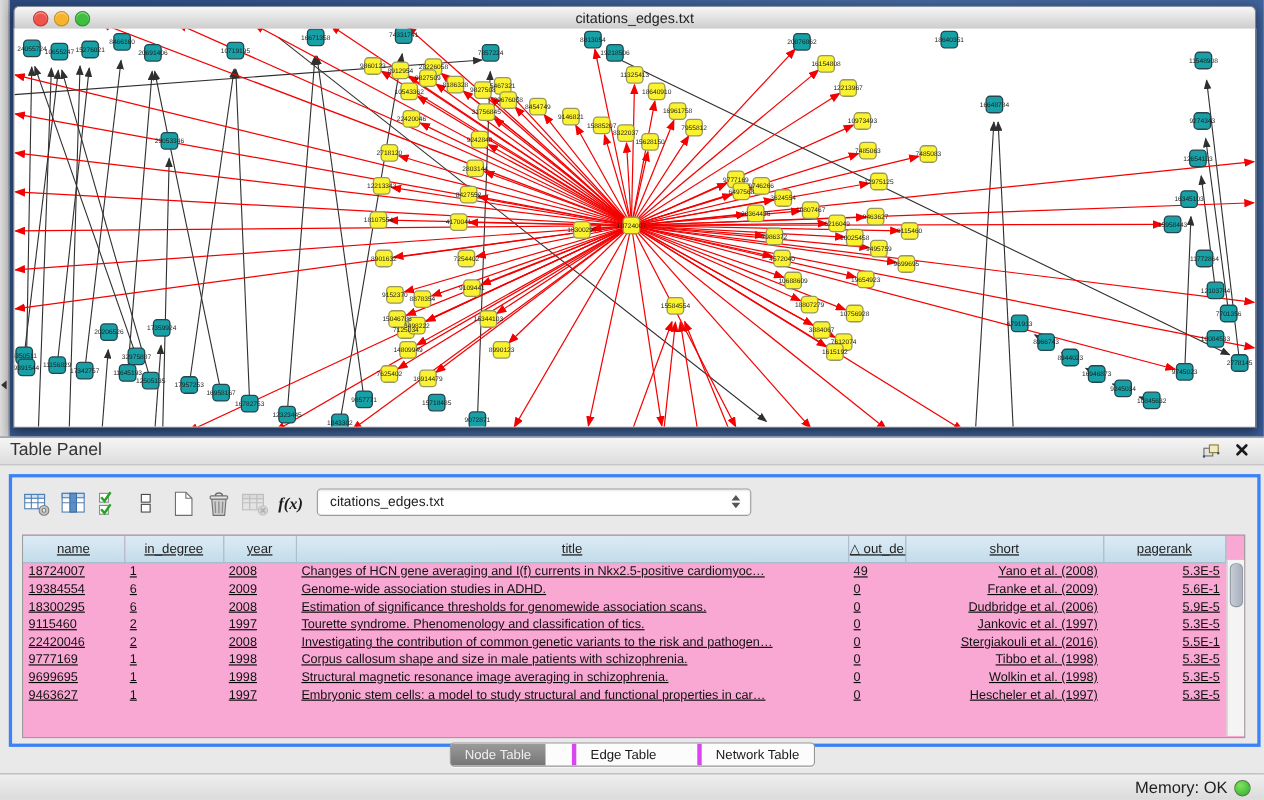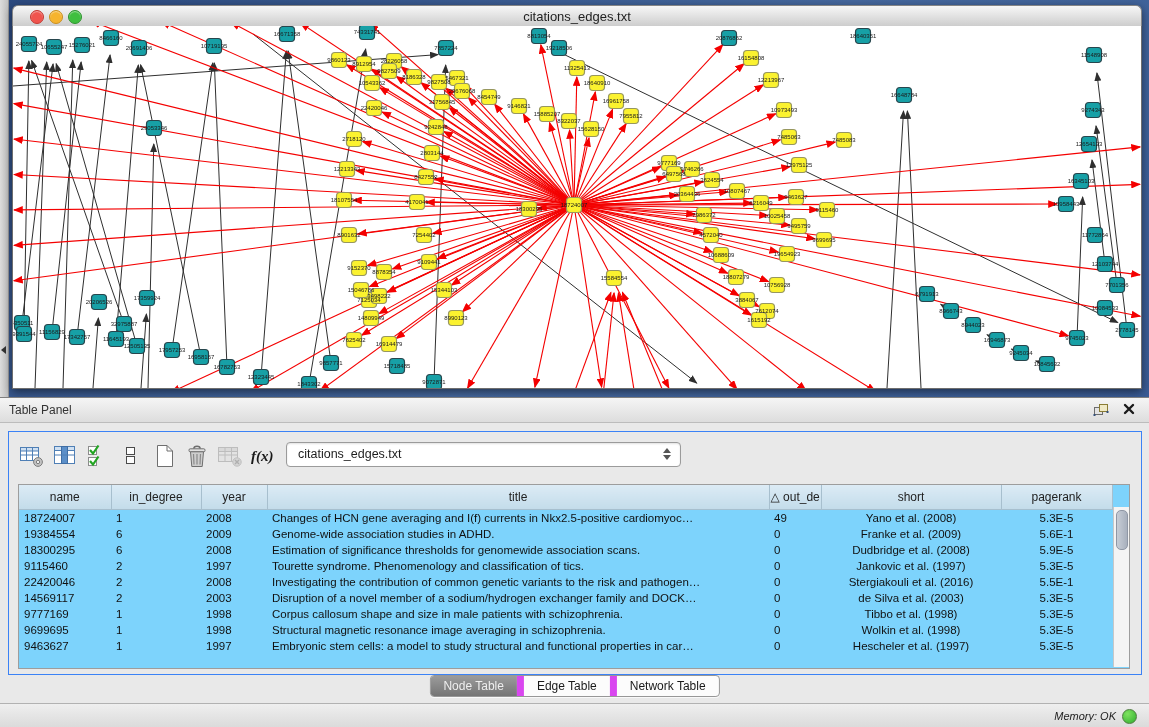--- a/index.html
+++ b/index.html
@@ -26,60 +26,60 @@
   #tl-zoom{left:55px;background:#3fbf3f;border:1px solid #2f9330;}
   #net-canvas{position:absolute;left:0;top:21px;width:1128px;height:362px;
               background:#fff;border:1px solid #6e6e6e;border-top:none;overflow:hidden;}
   #net-svg{position:absolute;left:0;top:0;}
 
   
   #table-panel{position:absolute;left:0;top:397px;width:1149px;height:306px;
                background:#e9e9e9;border-top:1px solid #7f7f7f;}
   #panel-header{height:24px;background:linear-gradient(#f5f5f5,#dddddd);
                 border-bottom:1px solid #bcbcbc;position:relative;}
-  #panel-title{font-size:12px;line-height:24px;color:#333;padding-left:9px;}
+  #panel-title{font-size:16px;line-height:24px;color:#333;padding-left:9px;}
   #float-icon{position:absolute;right:40px;top:5px;}
   #close-icon{position:absolute;right:14px;top:5px;cursor:pointer;}
 
   #browser{position:absolute;left:8px;top:33px;width:1132px;height:242px;
-           border:1px solid #3b82f6;background:#e9e9e9;}
+           border:3px solid #3b82f6;background:#e9e9e9;}
   #atoolbar{position:absolute;left:8px;top:4px;height:40px;display:flex;align-items:center;}
   .tbico{width:30px;height:28px;display:flex;align-items:center;justify-content:center;margin-right:3px;}
   #net-select{position:absolute;left:277px;top:10px;width:393px;height:23px;background:#fff;
               border:1px solid #9b9b9b;border-radius:4px;box-shadow:inset 0 1px 2px rgba(0,0,0,.12);}
   #net-select-label{font-size:12.5px;line-height:23px;color:#1d1d1d;padding-left:11px;}
   .combo-arrows{position:absolute;right:9px;top:5px;}
   .combo-arrows .up{width:0;height:0;border-left:4px solid transparent;border-right:4px solid transparent;
                     border-bottom:5px solid #555;margin-bottom:2px;}
   .combo-arrows .dn{width:0;height:0;border-left:4px solid transparent;border-right:4px solid transparent;
                     border-top:5px solid #555;}
 
-  #ptable-wrap{position:absolute;left:9px;top:52px;width:1110px;height:183px;background:#7dd3fc;
-               border:1px solid #9d9d9d;}
+  #ptable-wrap{position:absolute;left:9px;top:52px;width:1110px;height:183px;background:#f9a8d4;
+               border:1px solid #9d9d9d;text-decoration:underline;}
   table#ptable{border-collapse:collapse;table-layout:fixed;width:1093px;font-size:11.5px;color:#111;}
   #ptable th{height:22px;background:linear-gradient(#dcebf5,#c3dcea);border:1px solid #a7bfce;border-top:none;
              font-weight:normal;font-size:12px;color:#222;text-align:center;overflow:hidden;white-space:nowrap;}
   #ptable th:first-child{border-left:none;}
   #ptable td{height:16px;padding:0 5px;overflow:hidden;white-space:nowrap;border:none;}
-  #ptable td.c{text-align:center;}
+  #ptable td.c{text-align:right;}
   #vscroll{position:absolute;right:0;top:22px;width:15px;height:160px;background:#f4f4f4;border-left:1px solid #c7c7c7;}
   #vthumb{position:absolute;left:2px;top:3px;width:10px;height:38px;border-radius:5px;
           background:linear-gradient(90deg,#c7cdd6,#a8b0bd);border:1px solid #8f97a5;}
 
   #seg-tabs{position:absolute;left:50%;transform:translateX(-50%);top:277px;height:20px;display:flex;
             border:1px solid #979797;border-radius:4px;background:#fcfcfc;overflow:hidden;
-            box-shadow:0 1px 0 rgba(255,255,255,.7);}
-  .seg{font-size:12px;line-height:20px;padding:0 13px;color:#1a1a1a;border-left:7px solid #d946ef;cursor:pointer;}
+            box-shadow:0 1px 0 rgba(255,255,255,.7);gap:24px;}
+  .seg{font-size:12px;line-height:20px;padding:0 13px;color:#1a1a1a;border-left:4px solid #d946ef;cursor:pointer;}
   .seg:first-child{border-left:none;}
   .seg.active{background:linear-gradient(#9b9b9b,#757575);color:#efefef;}
 
   #status-bar{position:absolute;left:0;top:703px;width:1149px;height:24px;
               background:linear-gradient(#efefef,#dadada);border-top:1px solid #b2b2b2;}
   #status-right{position:absolute;right:12px;top:0;height:24px;display:flex;align-items:center;}
-  #memory-label{font-size:11px;color:#222;margin-right:6px;font-style:italic;}
+  #memory-label{font-size:15px;color:#222;margin-right:6px;}
   #memory-dot{width:13px;height:13px;border-radius:50%;
               background:radial-gradient(circle at 35% 30%,#7fe35f,#2fae2f);border:1px solid #4e7d3e;}
 </style>
 </head>
 <body>
 
 <div id="desktop">
   <div id="left-strip">
     <div id="collapse-arrow"></div>
   </div>
@@ -610,21 +610,21 @@
               <td>0</td>
               <td class="c">Franke et al. (2009)</td>
               <td class="c">5.6E-1</td>
             </tr>
             <tr>
               <td>18300295</td>
               <td>6</td>
               <td>2008</td>
               <td>Estimation of significance thresholds for genomewide association scans.</td>
               <td>0</td>
-              <td class="c">Dudbridge et al. (2008)</td>
+              <td class="c">Dudbridge et al. (2006)</td>
               <td class="c">5.9E-5</td>
             </tr>
             <tr>
               <td>9115460</td>
               <td>2</td>
               <td>1997</td>
               <td>Tourette syndrome. Phenomenology and classification of tics.</td>
               <td>0</td>
               <td class="c">Jankovic et al. (1997)</td>
               <td class="c">5.3E-5</td>
@@ -632,29 +632,20 @@
             <tr>
               <td>22420046</td>
               <td>2</td>
               <td>2008</td>
               <td>Investigating the contribution of common genetic variants to the risk and pathogen…</td>
               <td>0</td>
               <td class="c">Stergiakouli et al. (2016)</td>
               <td class="c">5.5E-1</td>
             </tr>
             <tr>
-              <td>14569117</td>
-              <td>2</td>
-              <td>2003</td>
-              <td>Disruption of a novel member of a sodium/hydrogen exchanger family and DOCK…</td>
-              <td>0</td>
-              <td class="c">de Silva et al. (2003)</td>
-              <td class="c">5.3E-5</td>
-            </tr>
-            <tr>
               <td>9777169</td>
               <td>1</td>
               <td>1998</td>
               <td>Corpus callosum shape and size in male patients with schizophrenia.</td>
               <td>0</td>
               <td class="c">Tibbo et al. (1998)</td>
               <td class="c">5.3E-5</td>
             </tr>
             <tr>
               <td>9699695</td>

